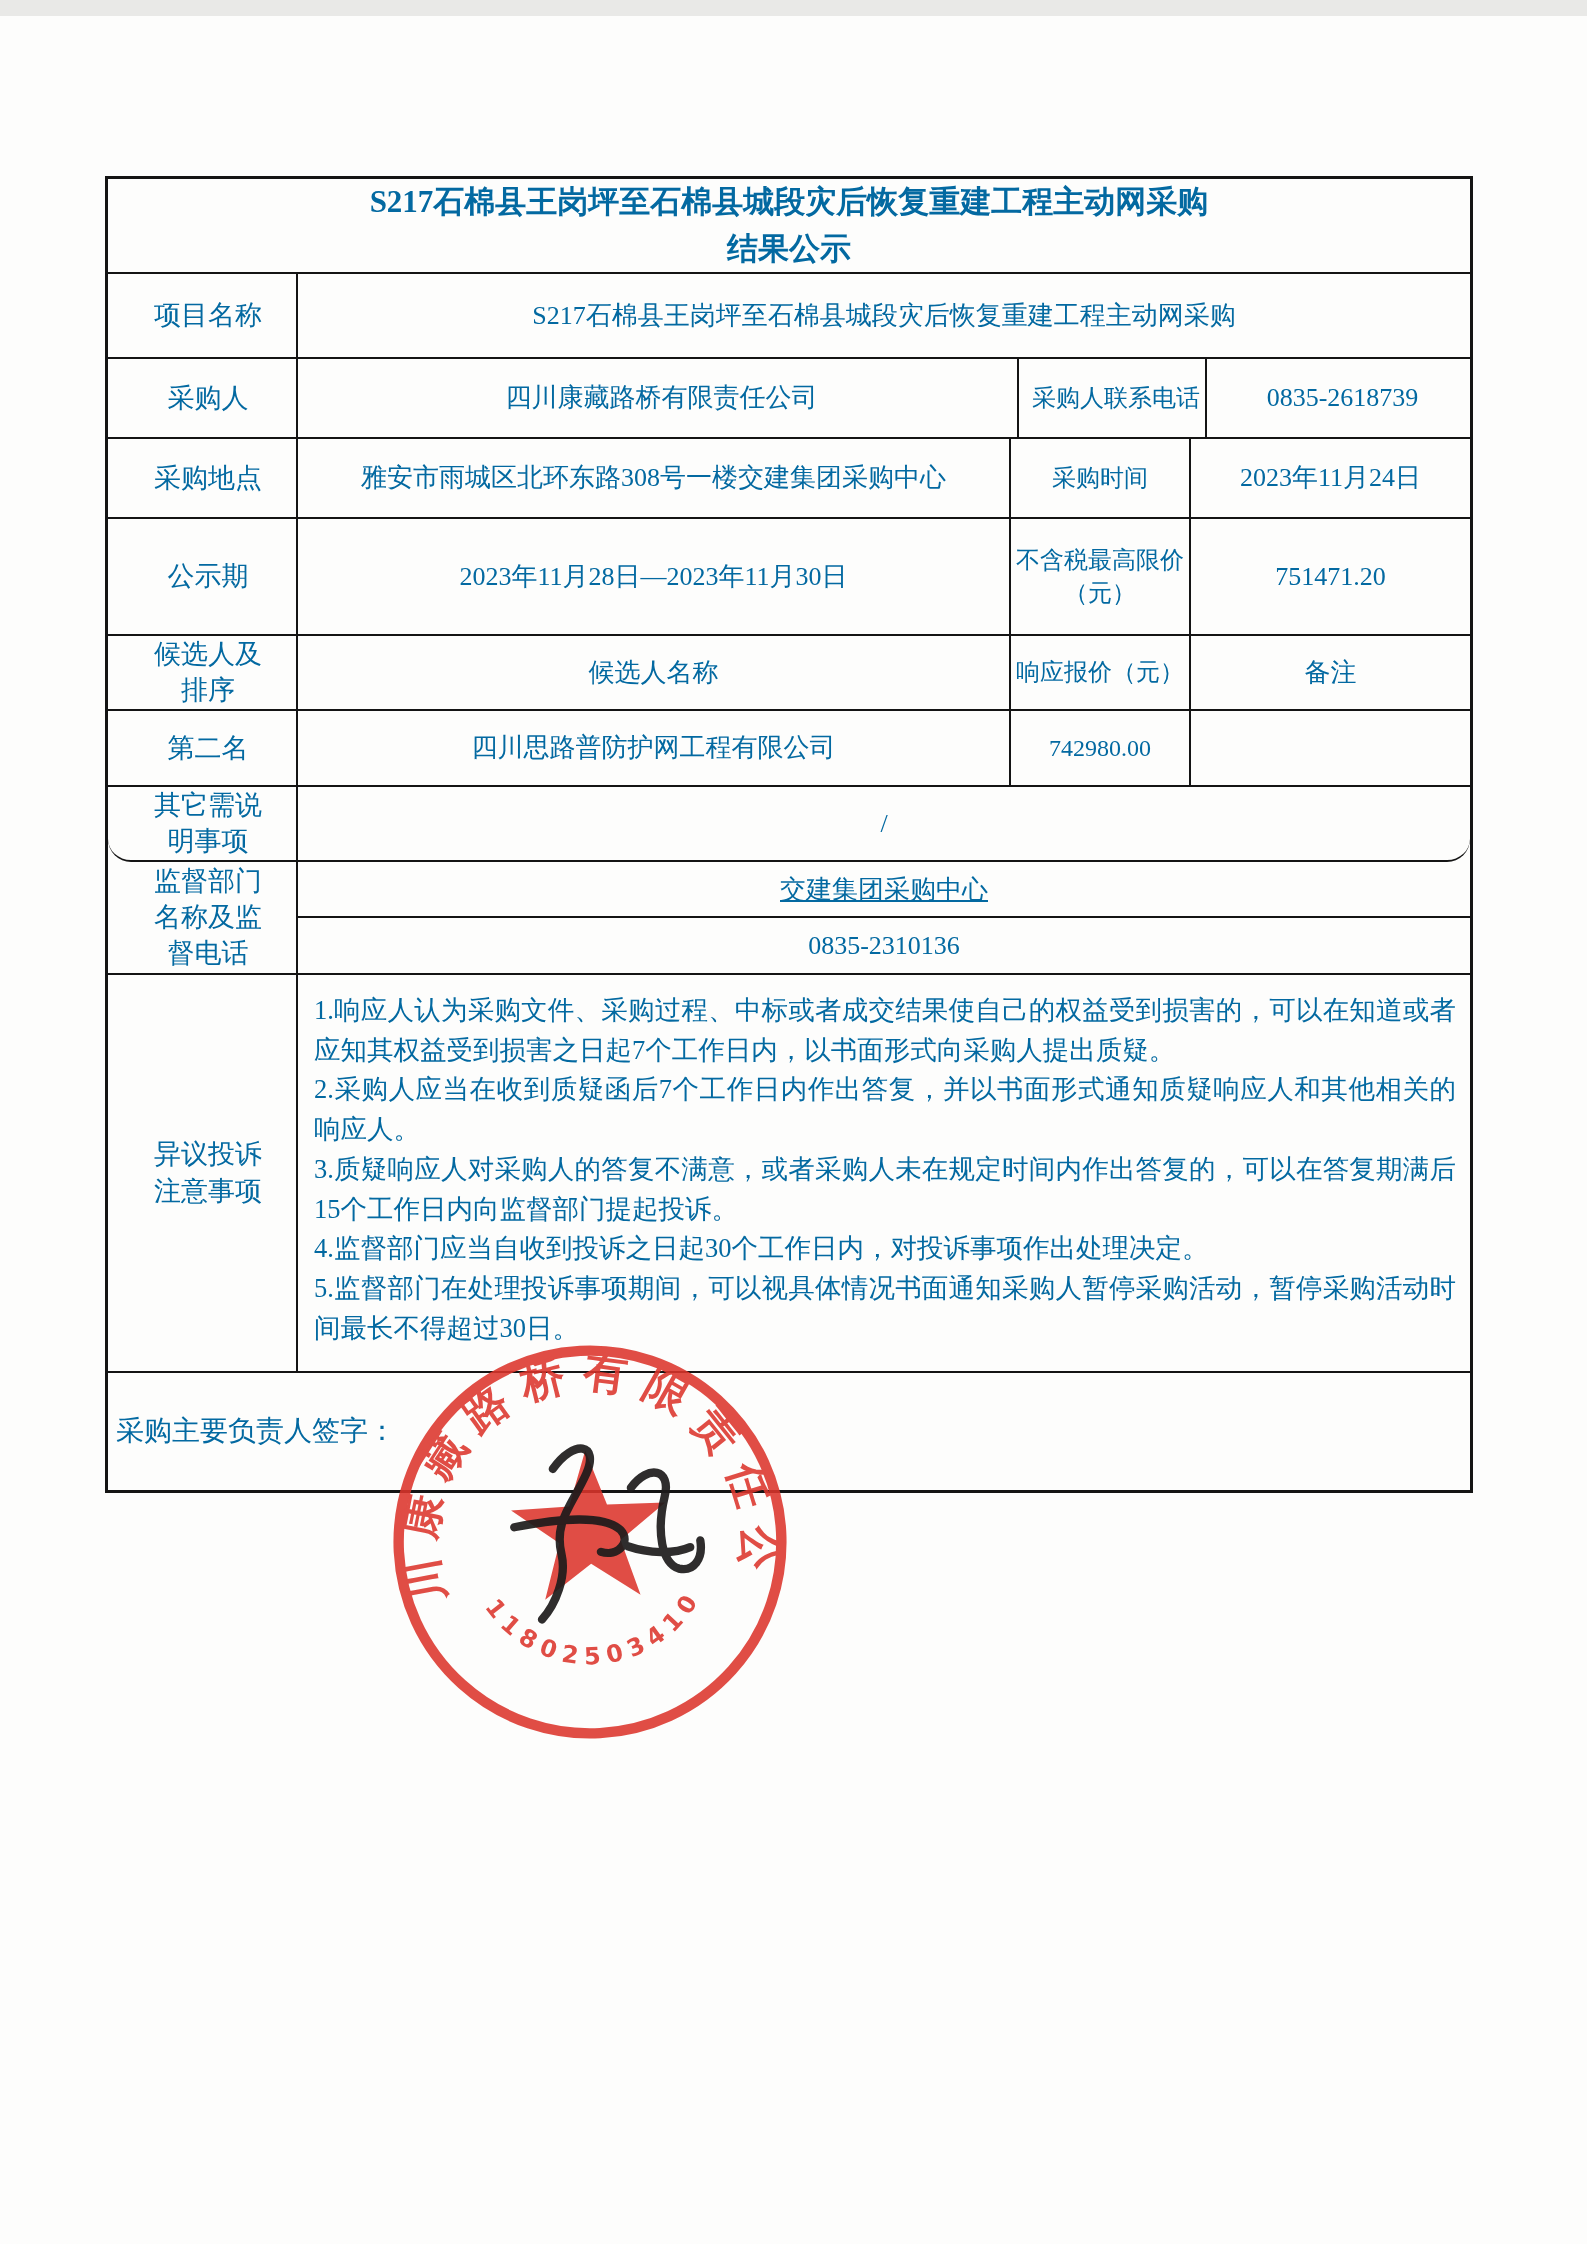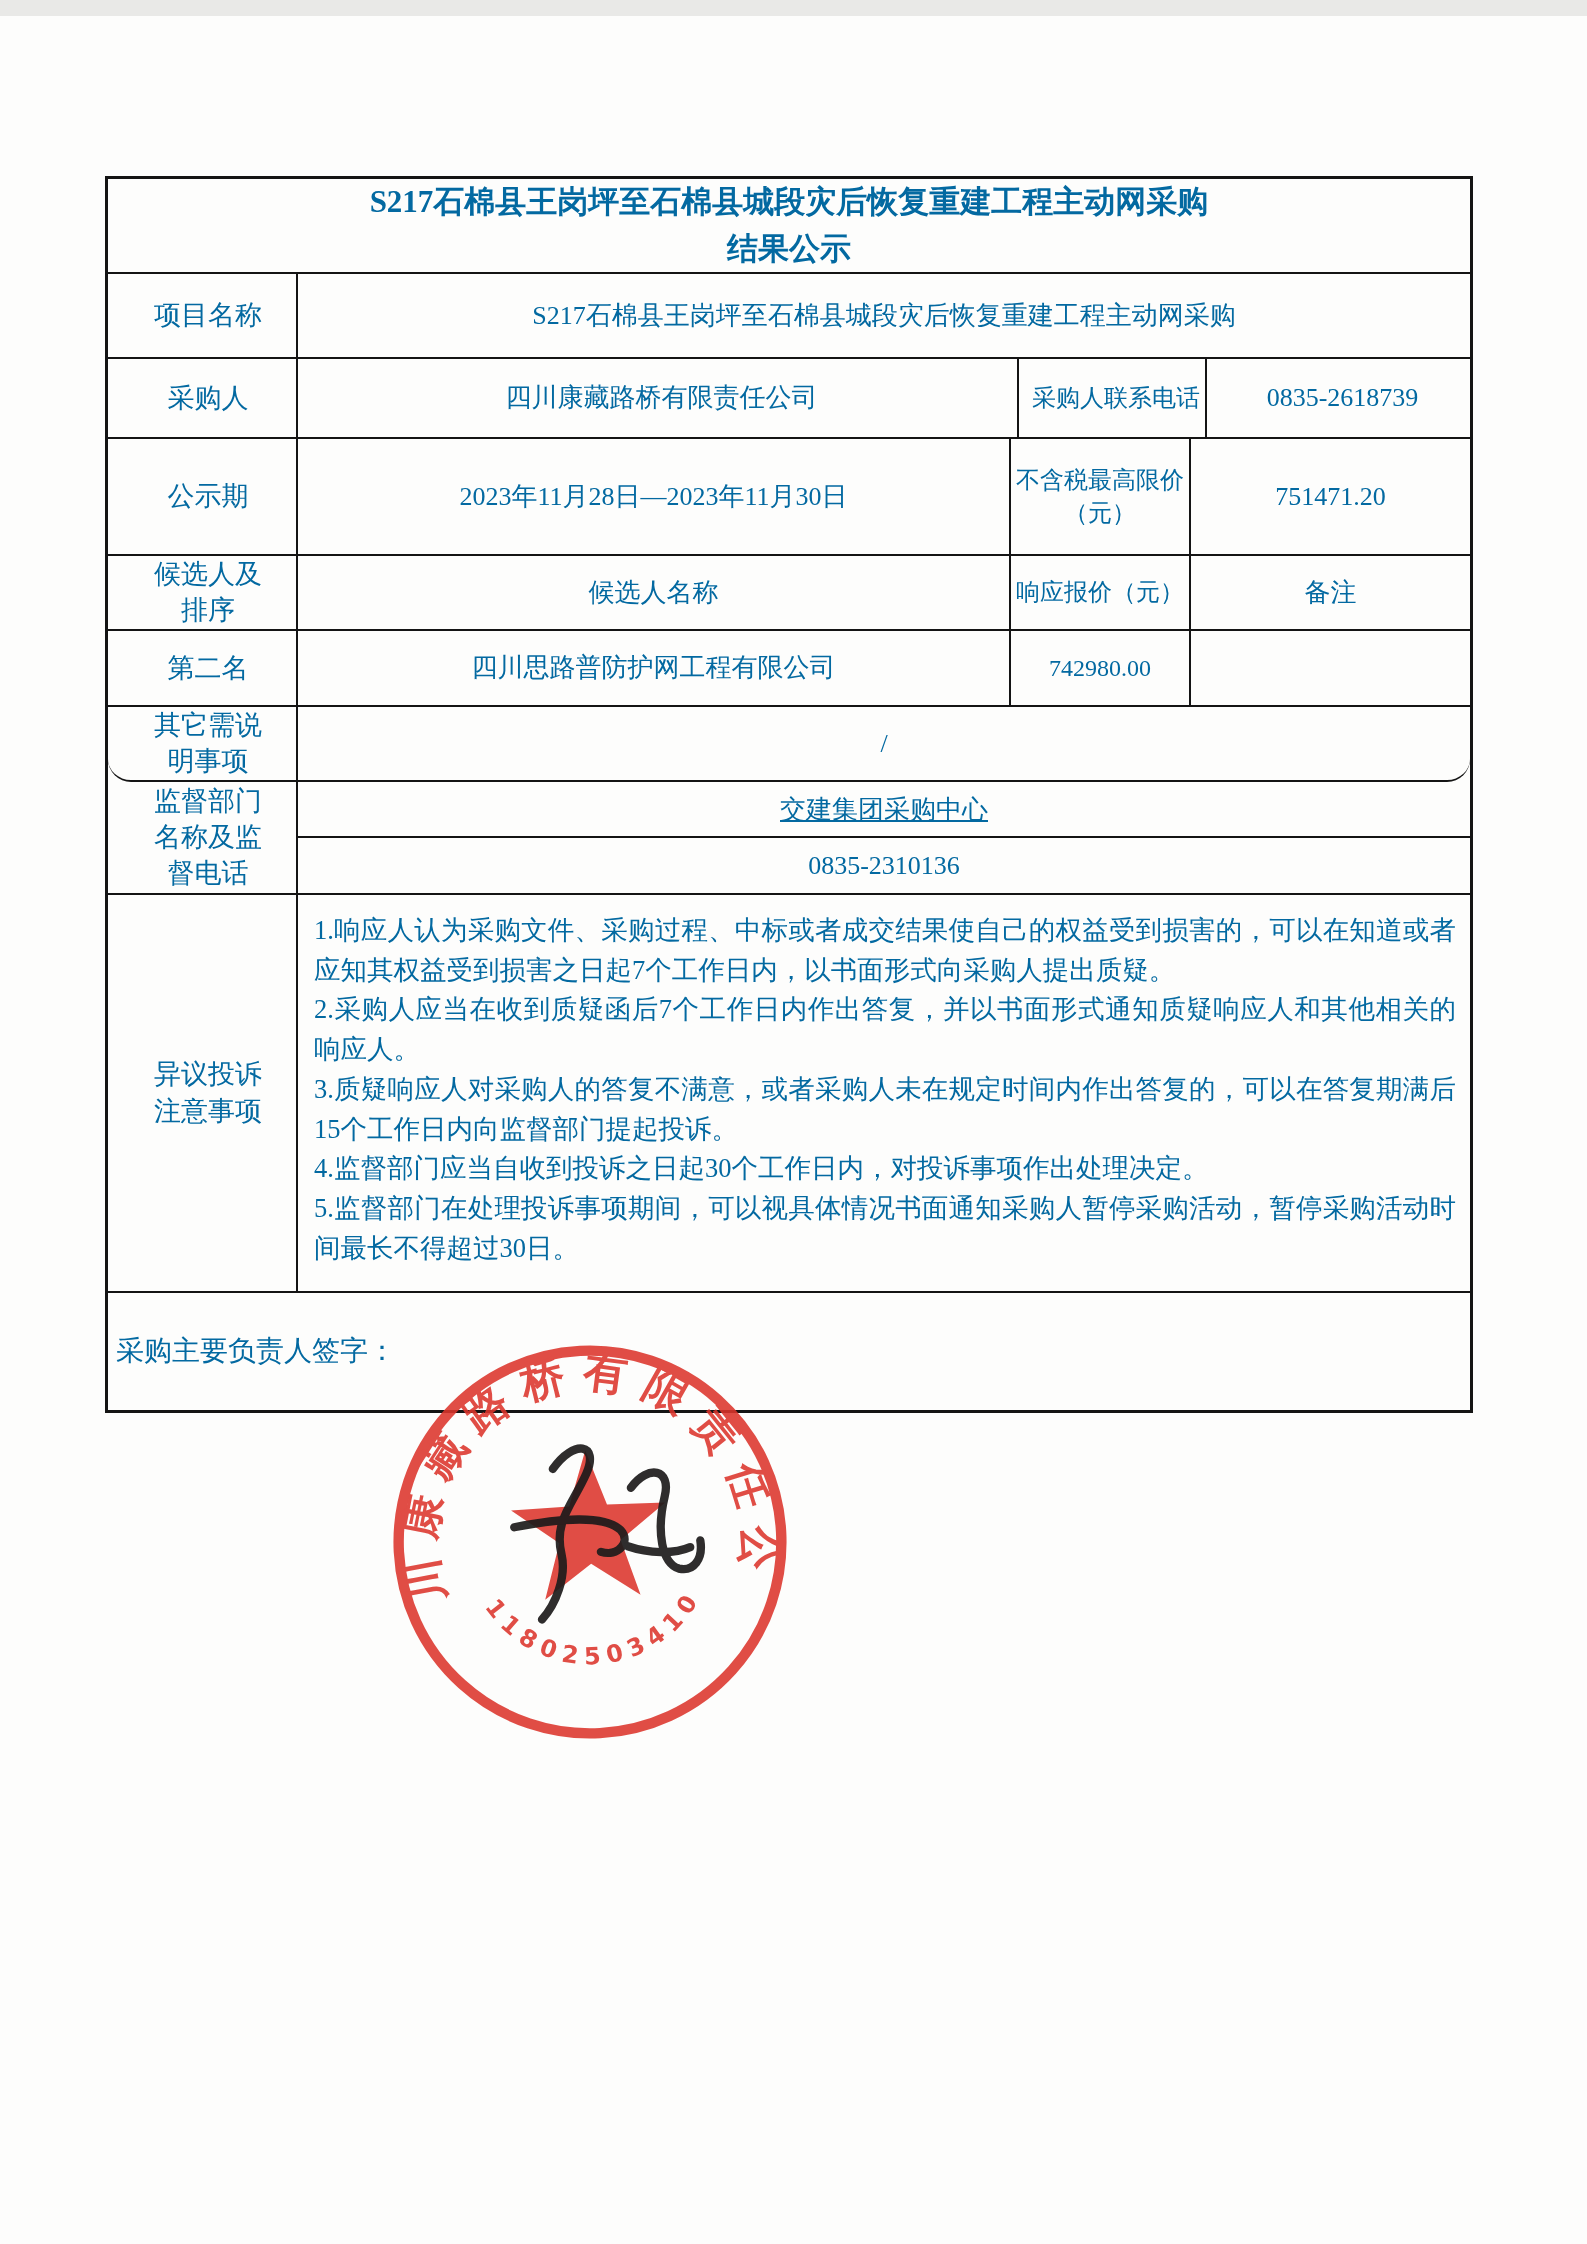--- a/index.html
+++ b/index.html
@@ -84,20 +84,30 @@
       <div class="cell colA">
         <span class="lbl">采购人</span>
       </div>
       <div class="cell colB">四川康藏路桥有限责任公司</div>
       <div class="cell colC">
         <span class="lbl">采购人联系电话</span>
       </div>
       <div class="cell colD">0835-2618739</div>
     </div>
 
+    <div class="t-row r-location">
+      <div class="cell colA">
+        <span class="lbl">采购地点</span>
+      </div>
+      <div class="cell colB">雅安市雨城区北环东路308号一楼交建集团采购中心</div>
+      <div class="cell colC">
+        <span class="lbl">采购时间</span>
+      </div>
+      <div class="cell colD">2023年11月24日</div>
+    </div>
 
     <div class="t-row r-period">
       <div class="cell colA">
         <span class="lbl">公示期</span>
       </div>
       <div class="cell colB">2023年11月28日—2023年11月30日</div>
       <div class="cell colC">
         <span class="lbl">不含税最高限价（元）</span>
       </div>
       <div class="cell colD">751471.20</div>

